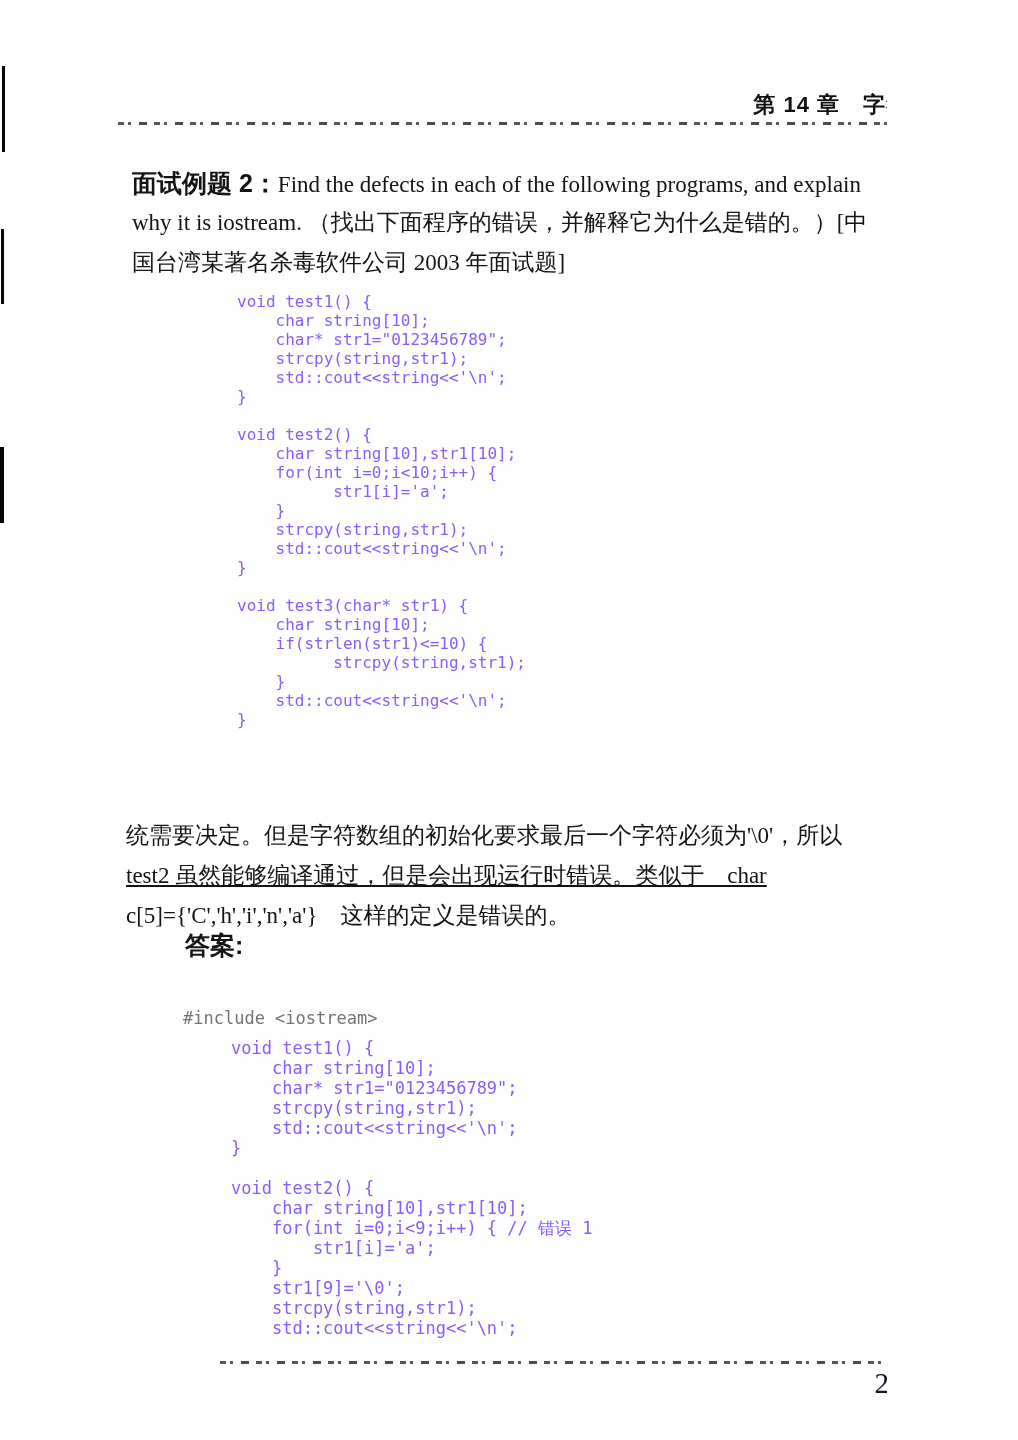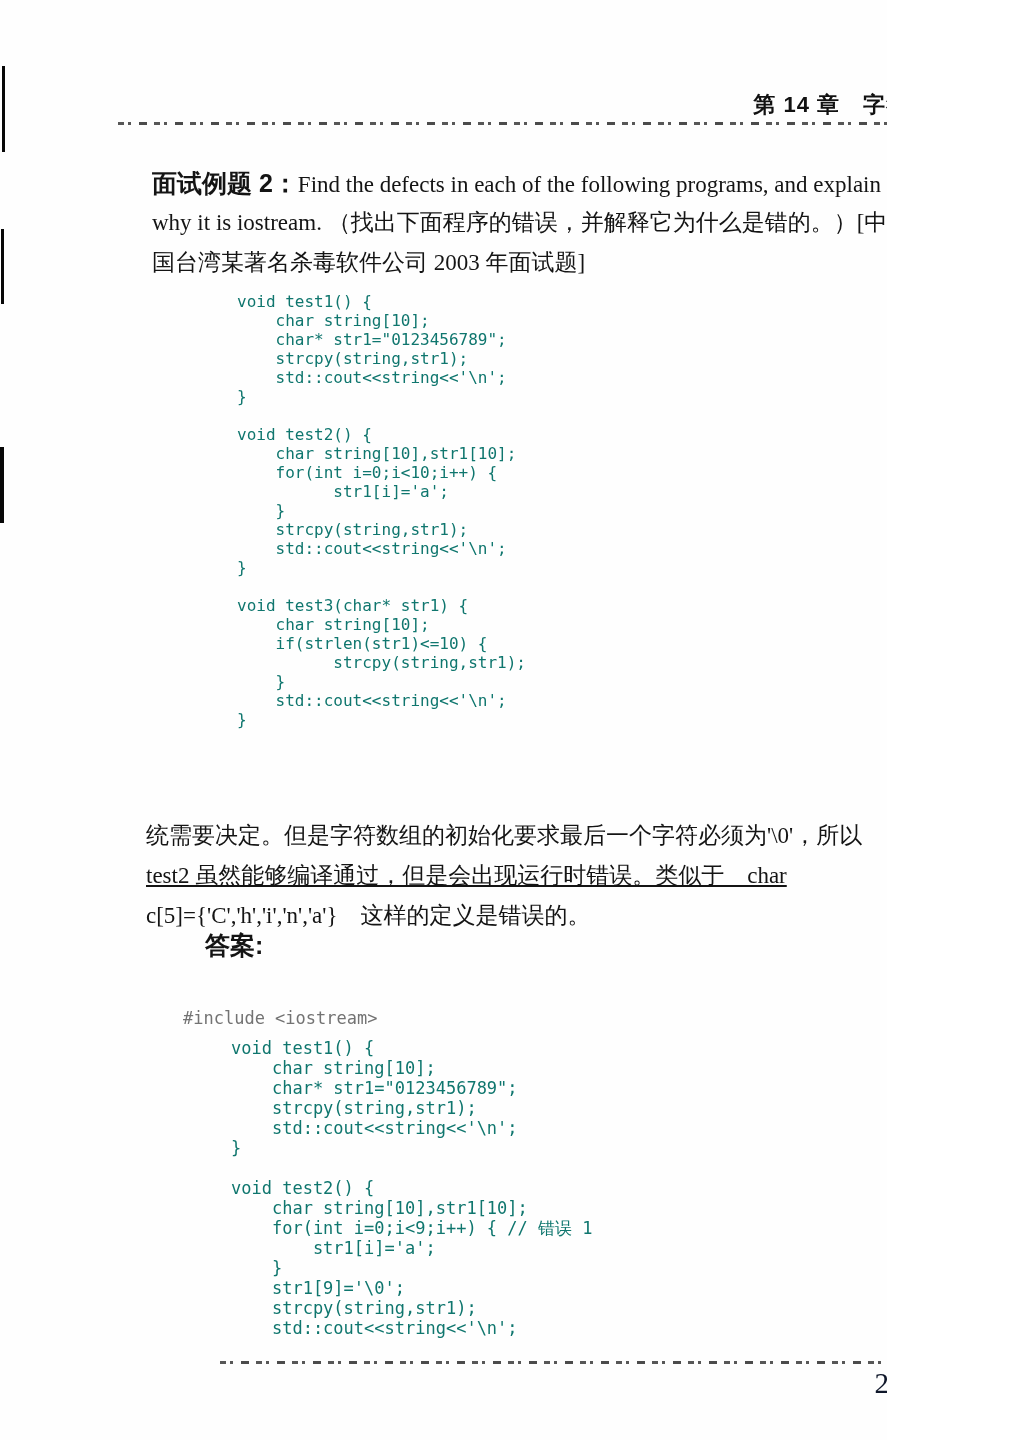--- a/index.html
+++ b/index.html
@@ -4,31 +4,31 @@
 <style>
   html,body { margin:0; padding:0; background:#ffffff; }
   .page {
     position:relative;
     width:887px; height:1440px;
     background:#fefefe;
     overflow:hidden;
     color:#141414;
     font-family:"Liberation Serif","DejaVu Serif",serif;
   }
-  .line { position:absolute; white-space:nowrap; line-height:40px; font-size:23px;margin-left:20px; }
+  .line { position:absolute; white-space:nowrap; line-height:40px; font-size:23px; }
   .cjk-bold {
     font-family:"Liberation Sans","DejaVu Sans",sans-serif;
     font-weight:700;
     font-size:25px;
   }
   .serif-rest { font-size:23px; }
   pre.code {
     position:absolute; margin:0;
     font-family:"DejaVu Sans Mono","Liberation Mono",monospace;
-    color:#0f766e;
+    color:#8b5cf6;
   }
   .code-problem { font-size:16px; line-height:19px; }
   .code-answer  { font-size:17px; line-height:20px; }
   .include-line {
     position:absolute;
     font-family:"DejaVu Sans Mono","Liberation Mono",monospace;
     font-size:17px; line-height:28px; white-space:nowrap; color:#737373;
   }
   .dotted-rule {
     position:absolute; height:3px;

